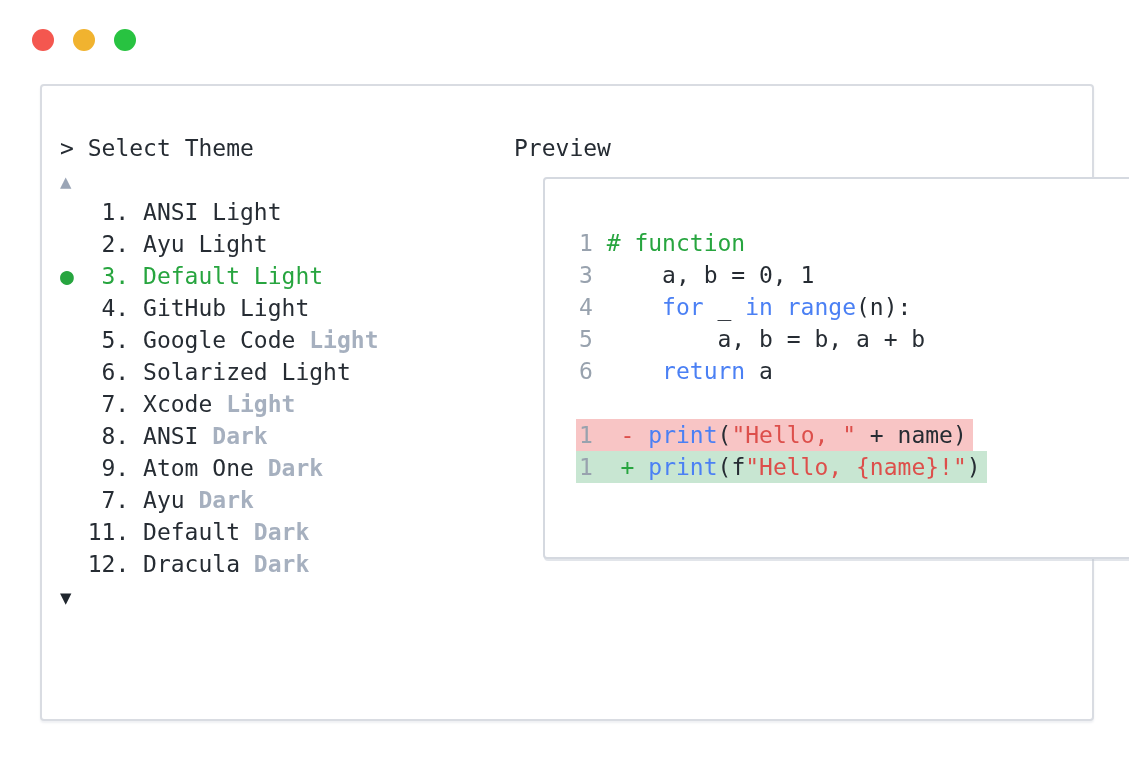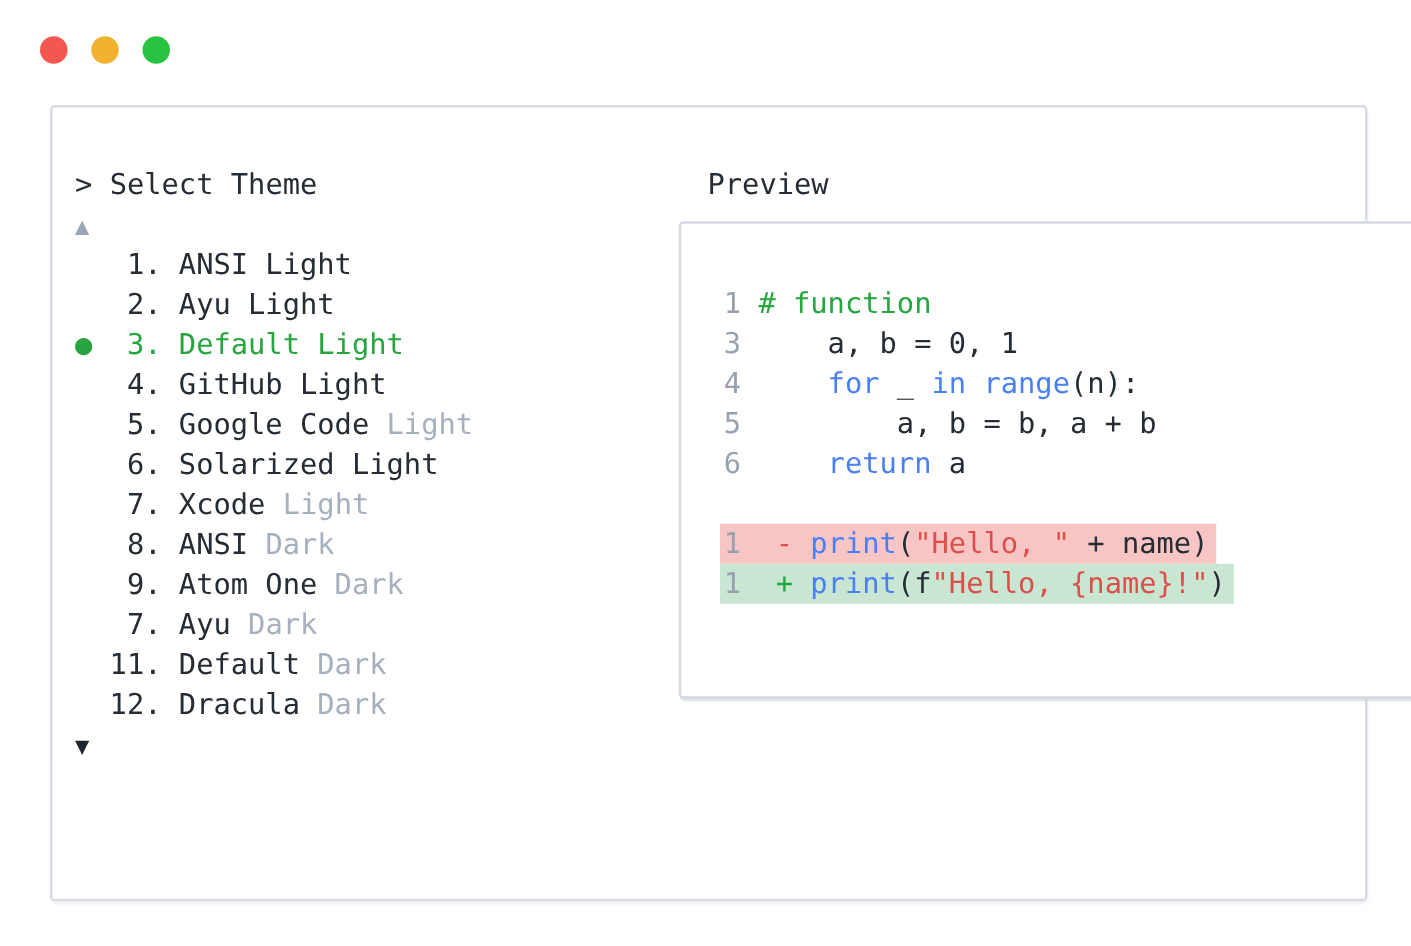--- a/index.html
+++ b/index.html
@@ -24,24 +24,24 @@
   .row{height:32px;line-height:32px;white-space:pre;}
   .prompt-title{margin-left:1ch;}
   .scroll-ind{font-size:19px;}
   .scroll-ind.up{color:var(--arrow-up);}
   .scroll-ind.down{color:var(--arrow-down);}
   
   .trow{height:32px;line-height:32px;white-space:pre;cursor:default;}
   .cell-bullet{display:inline-block;width:2ch;color:var(--green);}
   .cell-num{display:inline-block;width:3ch;text-align:right;}
   .cell-name{margin-left:1ch;}
-  .cell-suffix{color:var(--text-gray);}
+  .cell-suffix{color:var(--text-gray);font-weight:bold;}
   .trow.selected .cell-num,.trow.selected .cell-name{color:var(--green);}
   
-  .preview-label{position:absolute;left:524px;top:46px;height:32px;line-height:32px;}
+  .preview-label{position:absolute;left:472px;top:46px;height:32px;line-height:32px;}
   .preview-box{position:absolute;left:501px;top:91px;width:618px;height:382px;box-sizing:border-box;
                background:#fff;border:2px solid var(--preview-border);border-radius:4px;
                box-shadow:1px 2px 0 rgba(190,197,208,.45);padding:48px 0 0 34px;overflow:hidden;}
   .cline{height:32px;line-height:32px;white-space:pre;}
   .lnum{display:inline-block;width:1ch;text-align:right;color:var(--lnum-gray);}
   .tk-green{color:var(--green);} .tk-blue{color:var(--blue);} .tk-red{color:var(--red);}
   .hl{display:inline-block;height:32px;padding:0 6px 0 3px;margin-left:-3px;}
   .hl.removed{background:var(--diff-removed);}
   .hl.added{background:var(--diff-added);}
   

